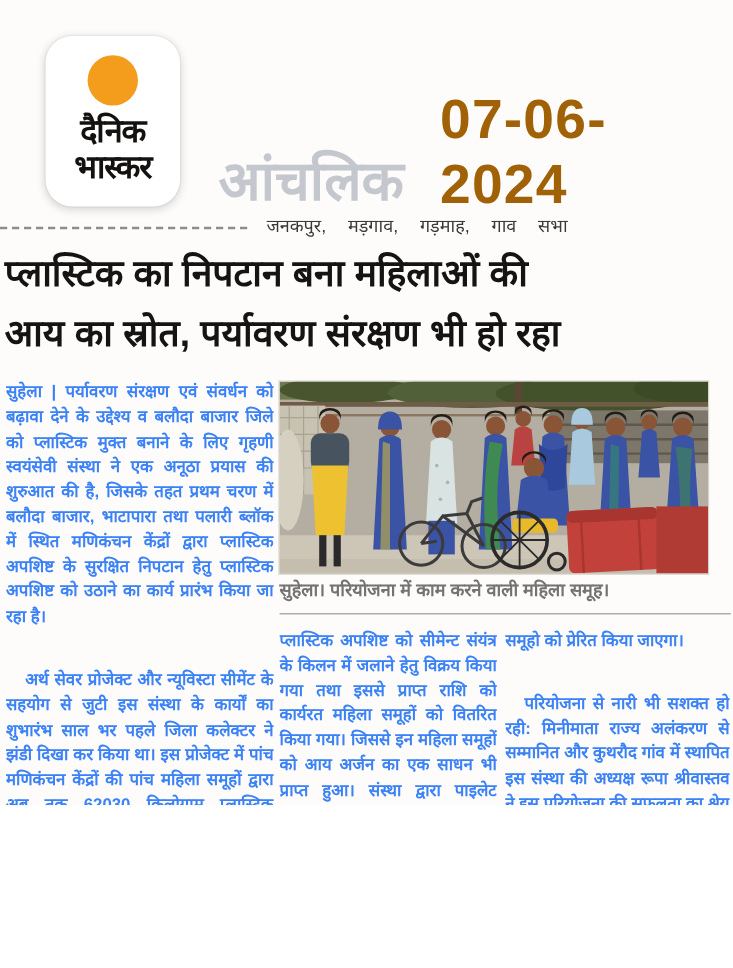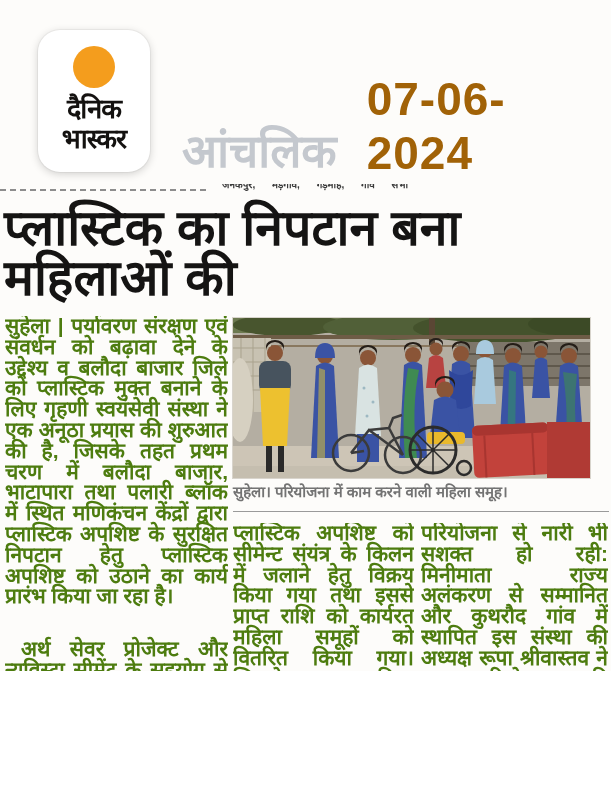--- a/index.html
+++ b/index.html
@@ -33,30 +33,30 @@
   
   .dashed-rule {
     position:absolute; left:0; top:189px; width:206px; height:0;
     border-top:2px dashed #8d8d8d;
   }
   .clip-strip {
     position:absolute; left:222px; top:184px; width:330px; height:15px;
     overflow:hidden; color:#3a3a3a;
   }
   .clip-strip span {
-    display:block; margin-top:-7px; font-size:10px; font-weight:bold;
+    display:block; margin-top:-7px; font-size:15px; font-weight:normal;
     word-spacing:14px; white-space:nowrap;
   }
   .headline {
     position:absolute; left:4px; top:203px; width:605px;
-    font-size:50px; line-height:50px; font-weight:800; color:#151413;
+    font-size:31px; line-height:50px; font-weight:800; color:#151413;
     letter-spacing:0;
   }
   
-  .newsprint { color:#4d7c0f; font-size:21px; line-height:20.8px; text-align:justify; font-weight:600; }
+  .newsprint { color:#3b82f6; font-size:14px; line-height:20.8px; text-align:justify; font-weight:600; }
   .newsprint p + p { text-indent:16px;margin-top:32px; }
   .col-left  { position:absolute; left:5px;   top:316px; width:223px; height:491px; overflow:hidden; }
   .col-mid   { position:absolute; left:233px; top:523px; width:181px; height:284px; overflow:hidden; }
   .col-right { position:absolute; left:421px; top:523px; width:187px; height:284px; overflow:hidden; }
   .lead-bold { font-weight:800; }
 
   
   .photo {
     position:absolute; left:233px; top:318px; width:357px; height:160px;
     background:#b7b1a5; outline:1px solid #d8d4cc;
@@ -88,20 +88,21 @@
     <span class="header-date">07-06-2024</span>
   </div>
 
   <div class="dashed-rule"></div>
   <div class="clip-strip">
     <span>जनकपुर,  मड़गांव,  गड़माह,  गांव सभा</span>
   </div>
 
   <div class="headline">
     <div>प्लास्टिक का निपटान बना महिलाओं की</div>
+    <div>आय का स्रोत, पर्यावरण संरक्षण भी हो रहा</div>
   </div>
 
   <div class="col-left newsprint">
     <p><span class="lead-bold">सुहेला |</span> <span>पर्यावरण संरक्षण एवं संवर्धन को बढ़ावा देने के उद्देश्य व बलौदा बाजार जिले को प्लास्टिक मुक्त बनाने के लिए गृहणी स्वयंसेवी संस्था ने एक अनूठा प्रयास की शुरुआत की है, जिसके तहत प्रथम चरण में बलौदा बाजार, भाटापारा तथा पलारी ब्लॉक में स्थित मणिकंचन केंद्रों द्वारा प्लास्टिक अपशिष्ट के सुरक्षित निपटान हेतु प्लास्टिक अपशिष्ट को उठाने का कार्य प्रारंभ किया जा रहा है।</span></p>
     <p>अर्थ सेवर प्रोजेक्ट और न्यूविस्टा सीमेंट के सहयोग से जुटी इस संस्था के कार्यों का शुभारंभ साल भर पहले जिला कलेक्टर ने झंडी दिखा कर किया था। इस प्रोजेक्ट में पांच मणिकंचन केंद्रों की पांच महिला समूहों द्वारा अब तक 62030 किलोग्राम प्लास्टिक अपशिष्ट को सुरक्षित निपटान अल्टरनेटीव फ्यूल के रूप में किया जाकर अपने लिए आमदनी का सृजन किया गया है।</p>
     <p>इस माडल को सेल्फ सस्टनेबल बनाने हेतु नो प्राफिट नो लास बेसिस</p>
   </div>
 
   <div class="photo">
     <svg viewBox="0 0 357 160" preserveAspectRatio="none">
@@ -220,16 +221,17 @@
   </div>
 
   <div class="caption">सुहेला। परियोजना में काम करने वाली महिला समूह।</div>
   <div class="caption-rule"></div>
 
   <div class="col-mid newsprint">
     <p>प्लास्टिक अपशिष्ट को सीमेन्ट संयंत्र के किलन में जलाने हेतु विक्रय किया गया तथा इससे प्राप्त राशि को कार्यरत महिला समूहों को वितरित किया गया। जिससे इन महिला समूहों को आय अर्जन का एक साधन भी प्राप्त हुआ। संस्था द्वारा पाइलेट प्रोजेक्ट के रूप में संचलित इस परियोजना को गांव गांव तक विस्तार देते हुए ऐसे अपशिष्ट पदार्थों को संकलित करने की प्रभावी योजना के माध्यम से गांवों में स्वच्छता व जागरूकता का ग्राम स्तर पर स्थापित संग्रीगेशन सेन्टर के उपयोग के लिए सम्बधित महिला</p>
   </div>
 
   <div class="col-right newsprint">
+    <p>समूहो को प्रेरित किया जाएगा।</p>
     <p><span class="lead-bold">परियोजना से नारी भी सशक्त हो रही:</span> <span>मिनीमाता राज्य अलंकरण से सम्मानित और कुथरौद गांव में स्थापित इस संस्था की अध्यक्ष रूपा श्रीवास्तव ने इस परियोजना की सफलता का श्रेय जिला प्रशासन तथा न्यूविस्टा सीमेन्ट प्रबंधन तथा मणिकंचन में कार्यरत महिलाओं की सहभागिता को दिया है। जिन्होंने कहा कि यह परियोजना न केवल पर्यावरण स्वाच्छता एवं संवर्धन को बढ़ावा देता है अपितु महिला सशक्तिकरण के लिए भी उपयुक्त है।</span></p>
   </div>
 
 </div>
 
 </body></html>

